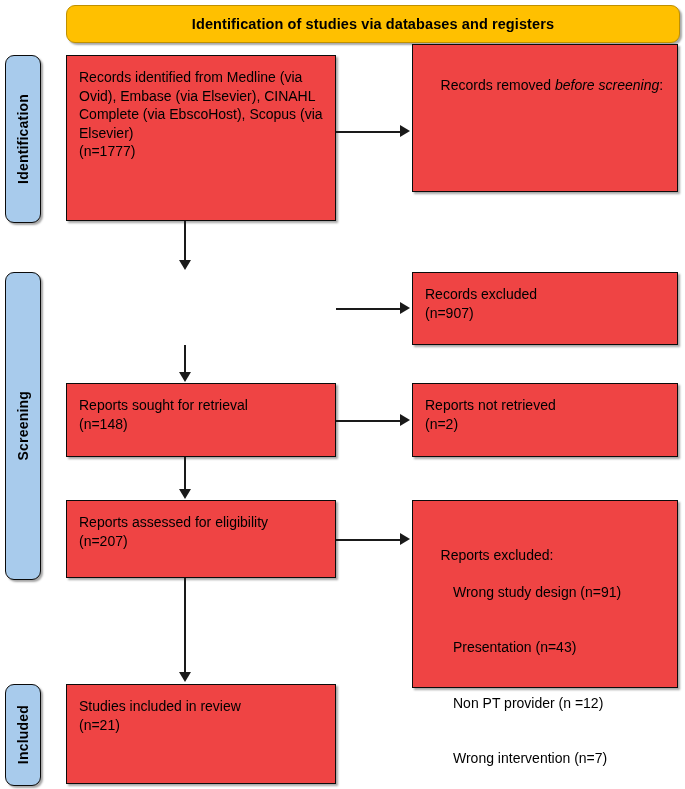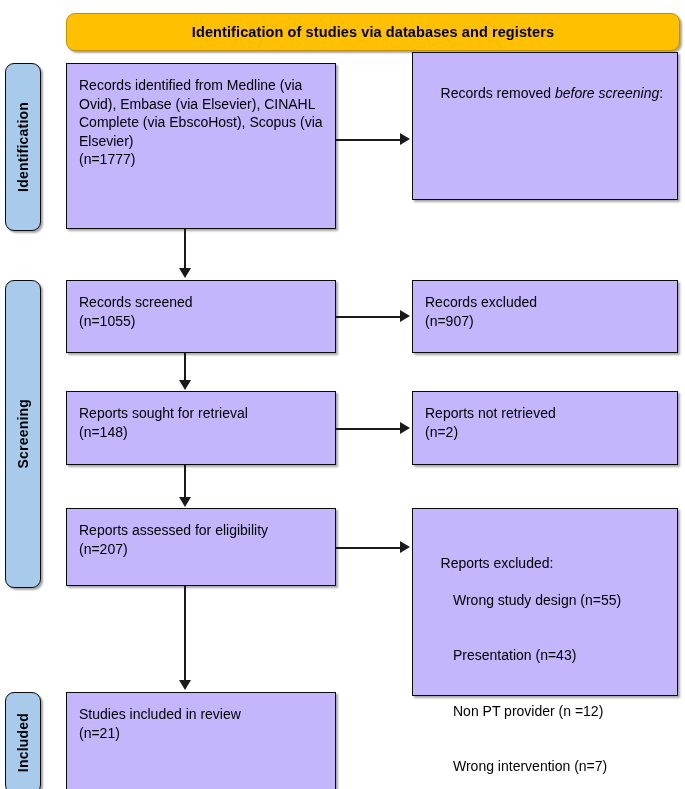--- a/index.html
+++ b/index.html
@@ -1,21 +1,21 @@
 <!DOCTYPE html>
 <html><head>
 <meta charset="utf-8">
 <style>
   html,body{margin:0;padding:0;background:#ffffff;}
   body{
     width:685px;height:789px;position:relative;overflow:hidden;
     font-family:"Liberation Sans","DejaVu Sans",sans-serif;
     color:#000000;
   }
-  .canvas{position:absolute;left:0;top:0;width:685px;height:567px;margin-top:8px;}
+  .canvas{position:absolute;left:0;top:0;width:685px;height:567px;}
 
   
   .banner{
     position:absolute;left:66px;top:5px;width:612px;height:36px;
     background:#FFC000;border:1px solid #BF9000;border-radius:9px;
     box-shadow:2px 2px 2px rgba(0,0,0,.35);
     display:flex;align-items:center;justify-content:center;
     font-weight:bold;font-size:14.5px;letter-spacing:.1px;
   }
 
@@ -29,21 +29,21 @@
   .phase span{
     writing-mode:vertical-rl;transform:rotate(180deg);
     font-weight:bold;font-size:14px;white-space:nowrap;letter-spacing:.2px;
   }
   .phase.identification{top:55px;height:166px;}
   .phase.screening{top:272px;height:306px;}
   .phase.included{top:684px;height:100px;}
 
   
   .box{
-    position:absolute;background:#c4b5fd;
+    position:absolute;background:#ef4444;
     border:1.5px solid #0b0b0b;
     box-shadow:2px 2px 2px rgba(0,0,0,.35);
     box-sizing:border-box;
     font-size:14px;line-height:18.5px;
     padding:12px 10px 8px 12px;
     white-space:pre-wrap;
   }
   .box.left { left:66px; width:270px; }
   .box.right{ left:412px; width:266px; }
 
@@ -92,36 +92,34 @@
     <span>Included</span>
   </div>
 
   <div class="box left b-identified">Records identified from Medline (via Ovid), Embase (via Elsevier), CINAHL Complete (via EbscoHost), Scopus (via Elsevier)
 (n=1777)</div>
 
   <div class="box b-removed">
     <span>Records removed </span><span class="ital">before screening</span><span>:</span>
   </div>
 
-  <div class="box left b-screened">Records screened
-(n=1055)</div>
   <div class="box right b-excluded">Records excluded
 (n=907)</div>
 
   <div class="box left b-sought">Reports sought for retrieval
 (n=148)</div>
   <div class="box right b-notretrieved">Reports not retrieved
 (n=2)</div>
 
   <div class="box left b-assessed">Reports assessed for eligibility
 (n=207)</div>
 
   <div class="box right b-reasons">
     <span>Reports excluded:</span>
-    <span class="indent">Wrong study design (n=55)</span>
+    <span class="indent">Wrong study design (n=91)</span>
     <span class="indent">Presentation (n=43)</span>
     <span class="indent">Non PT provider (n =12)</span>
     <span class="indent">Wrong intervention (n=7)</span>
     <span class="indent">Duplicate (n=4)</span>
     
     
     
     
   </div>
 

